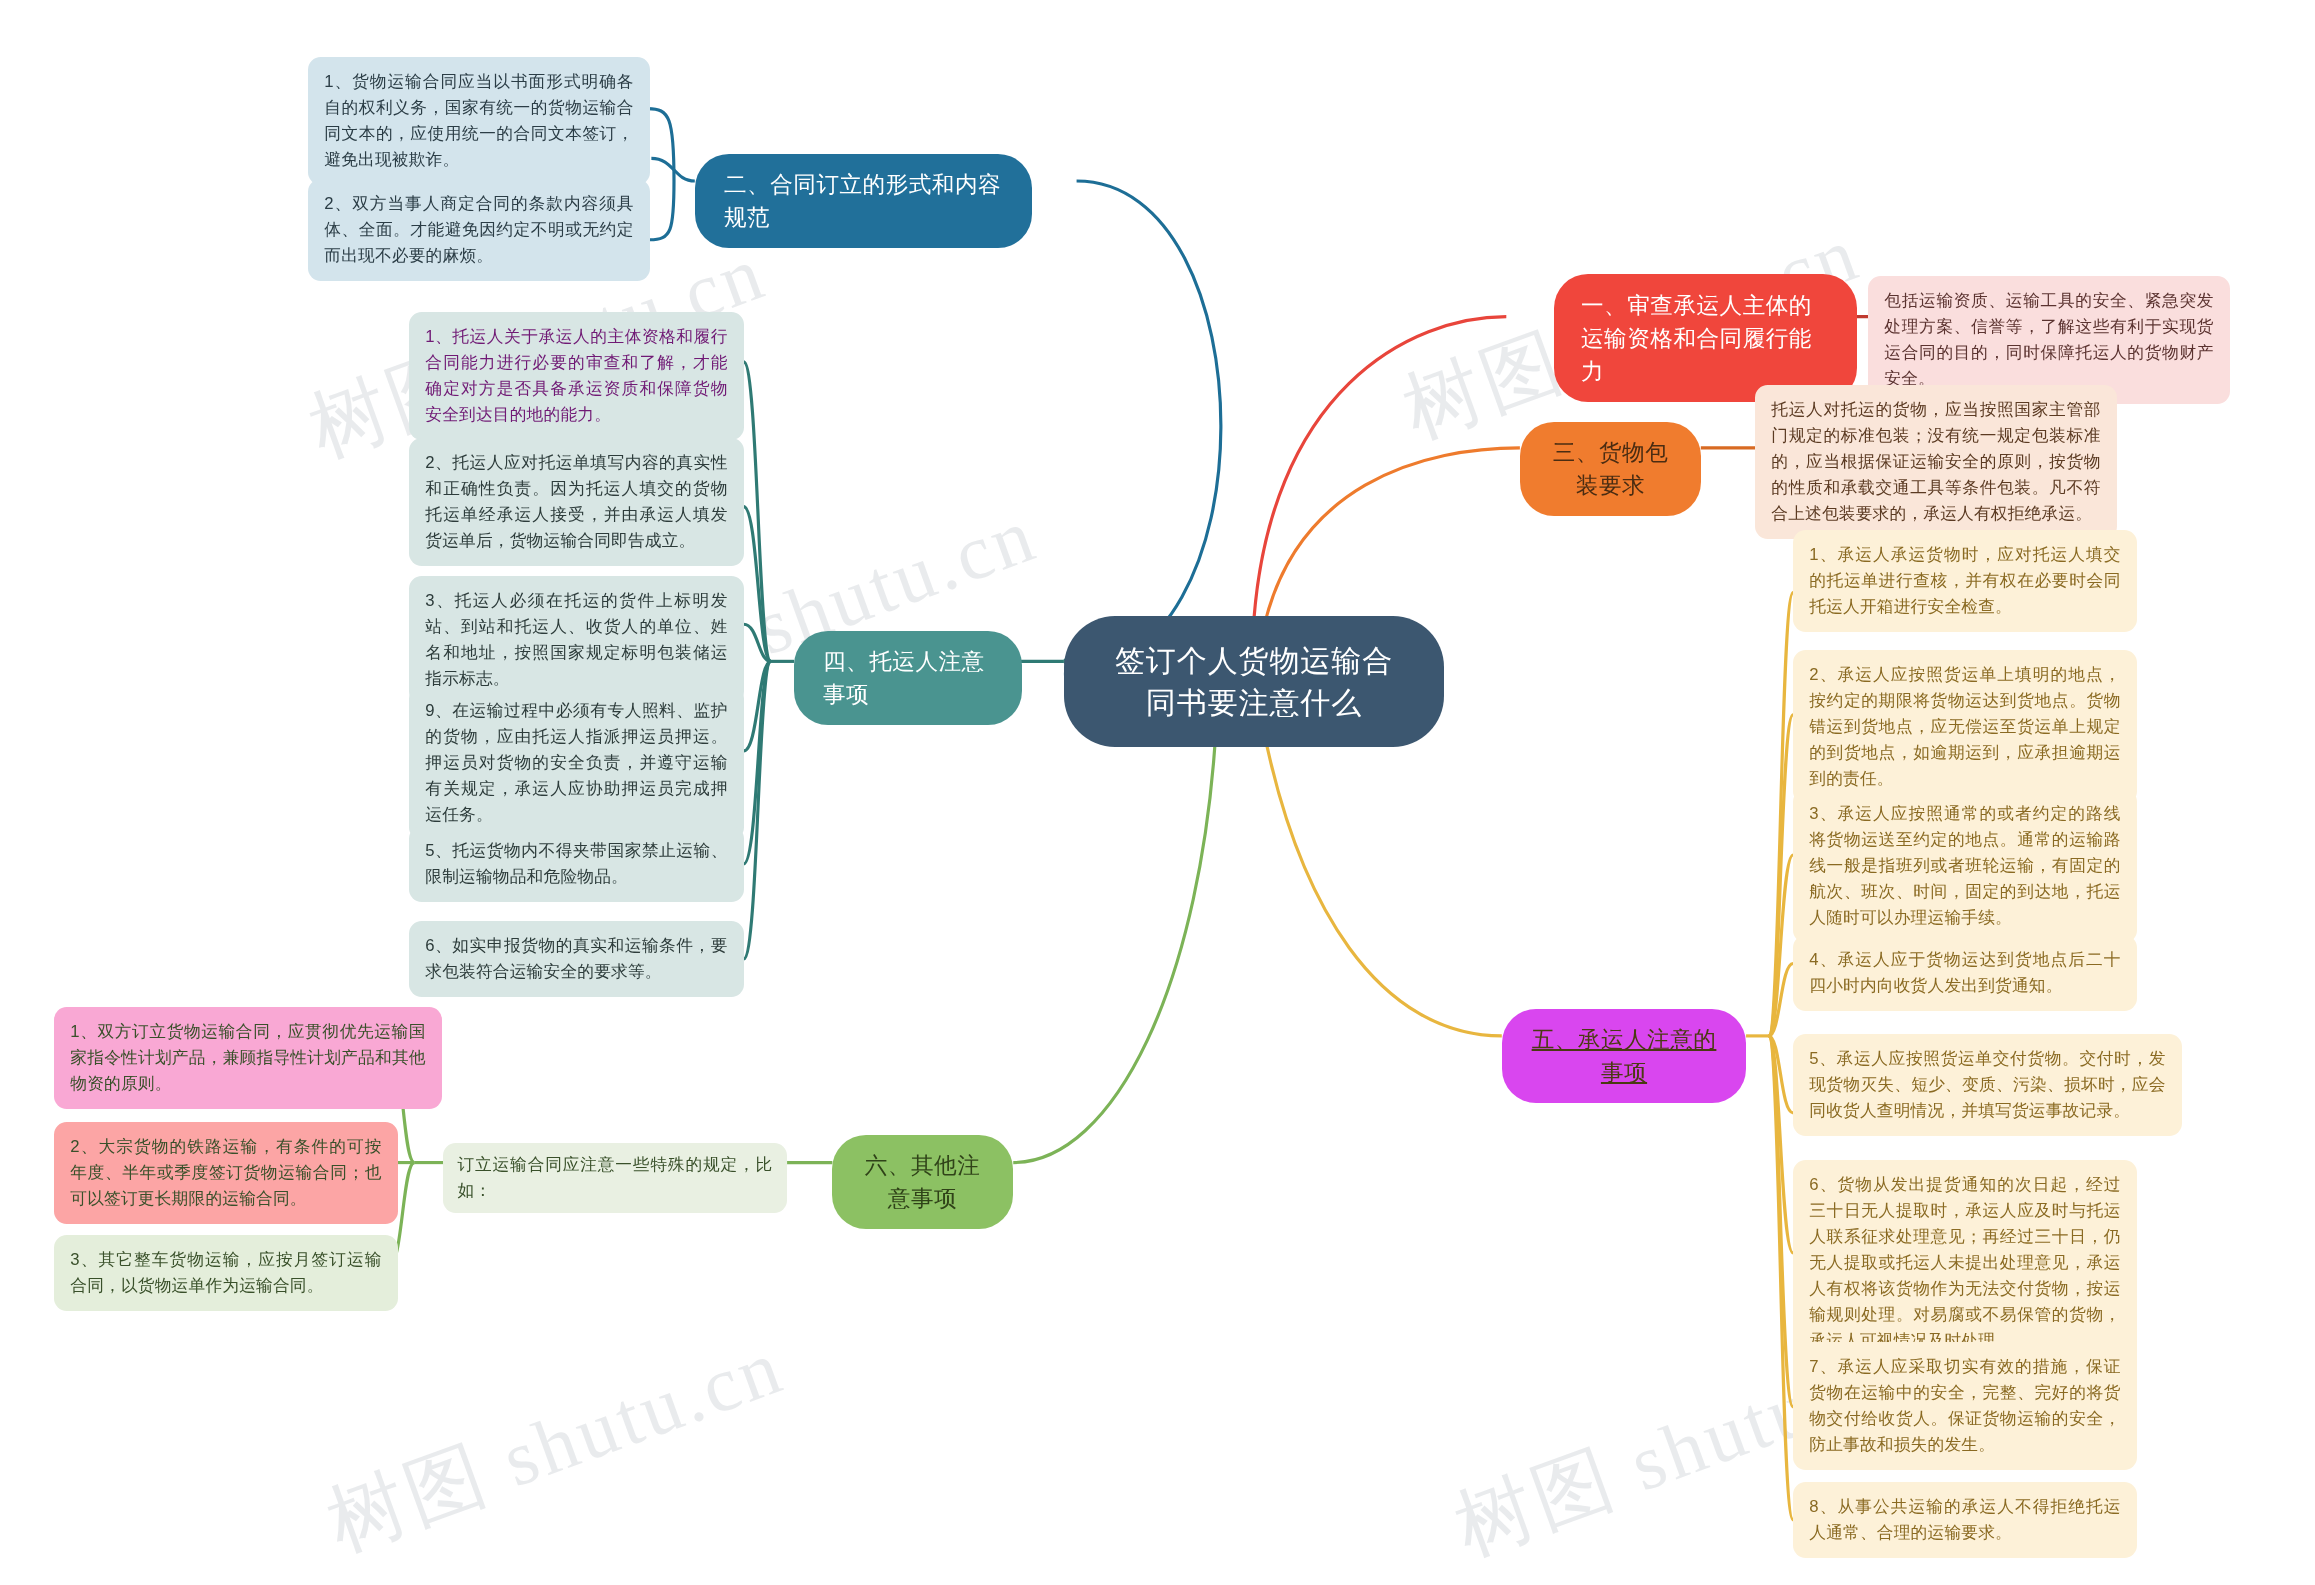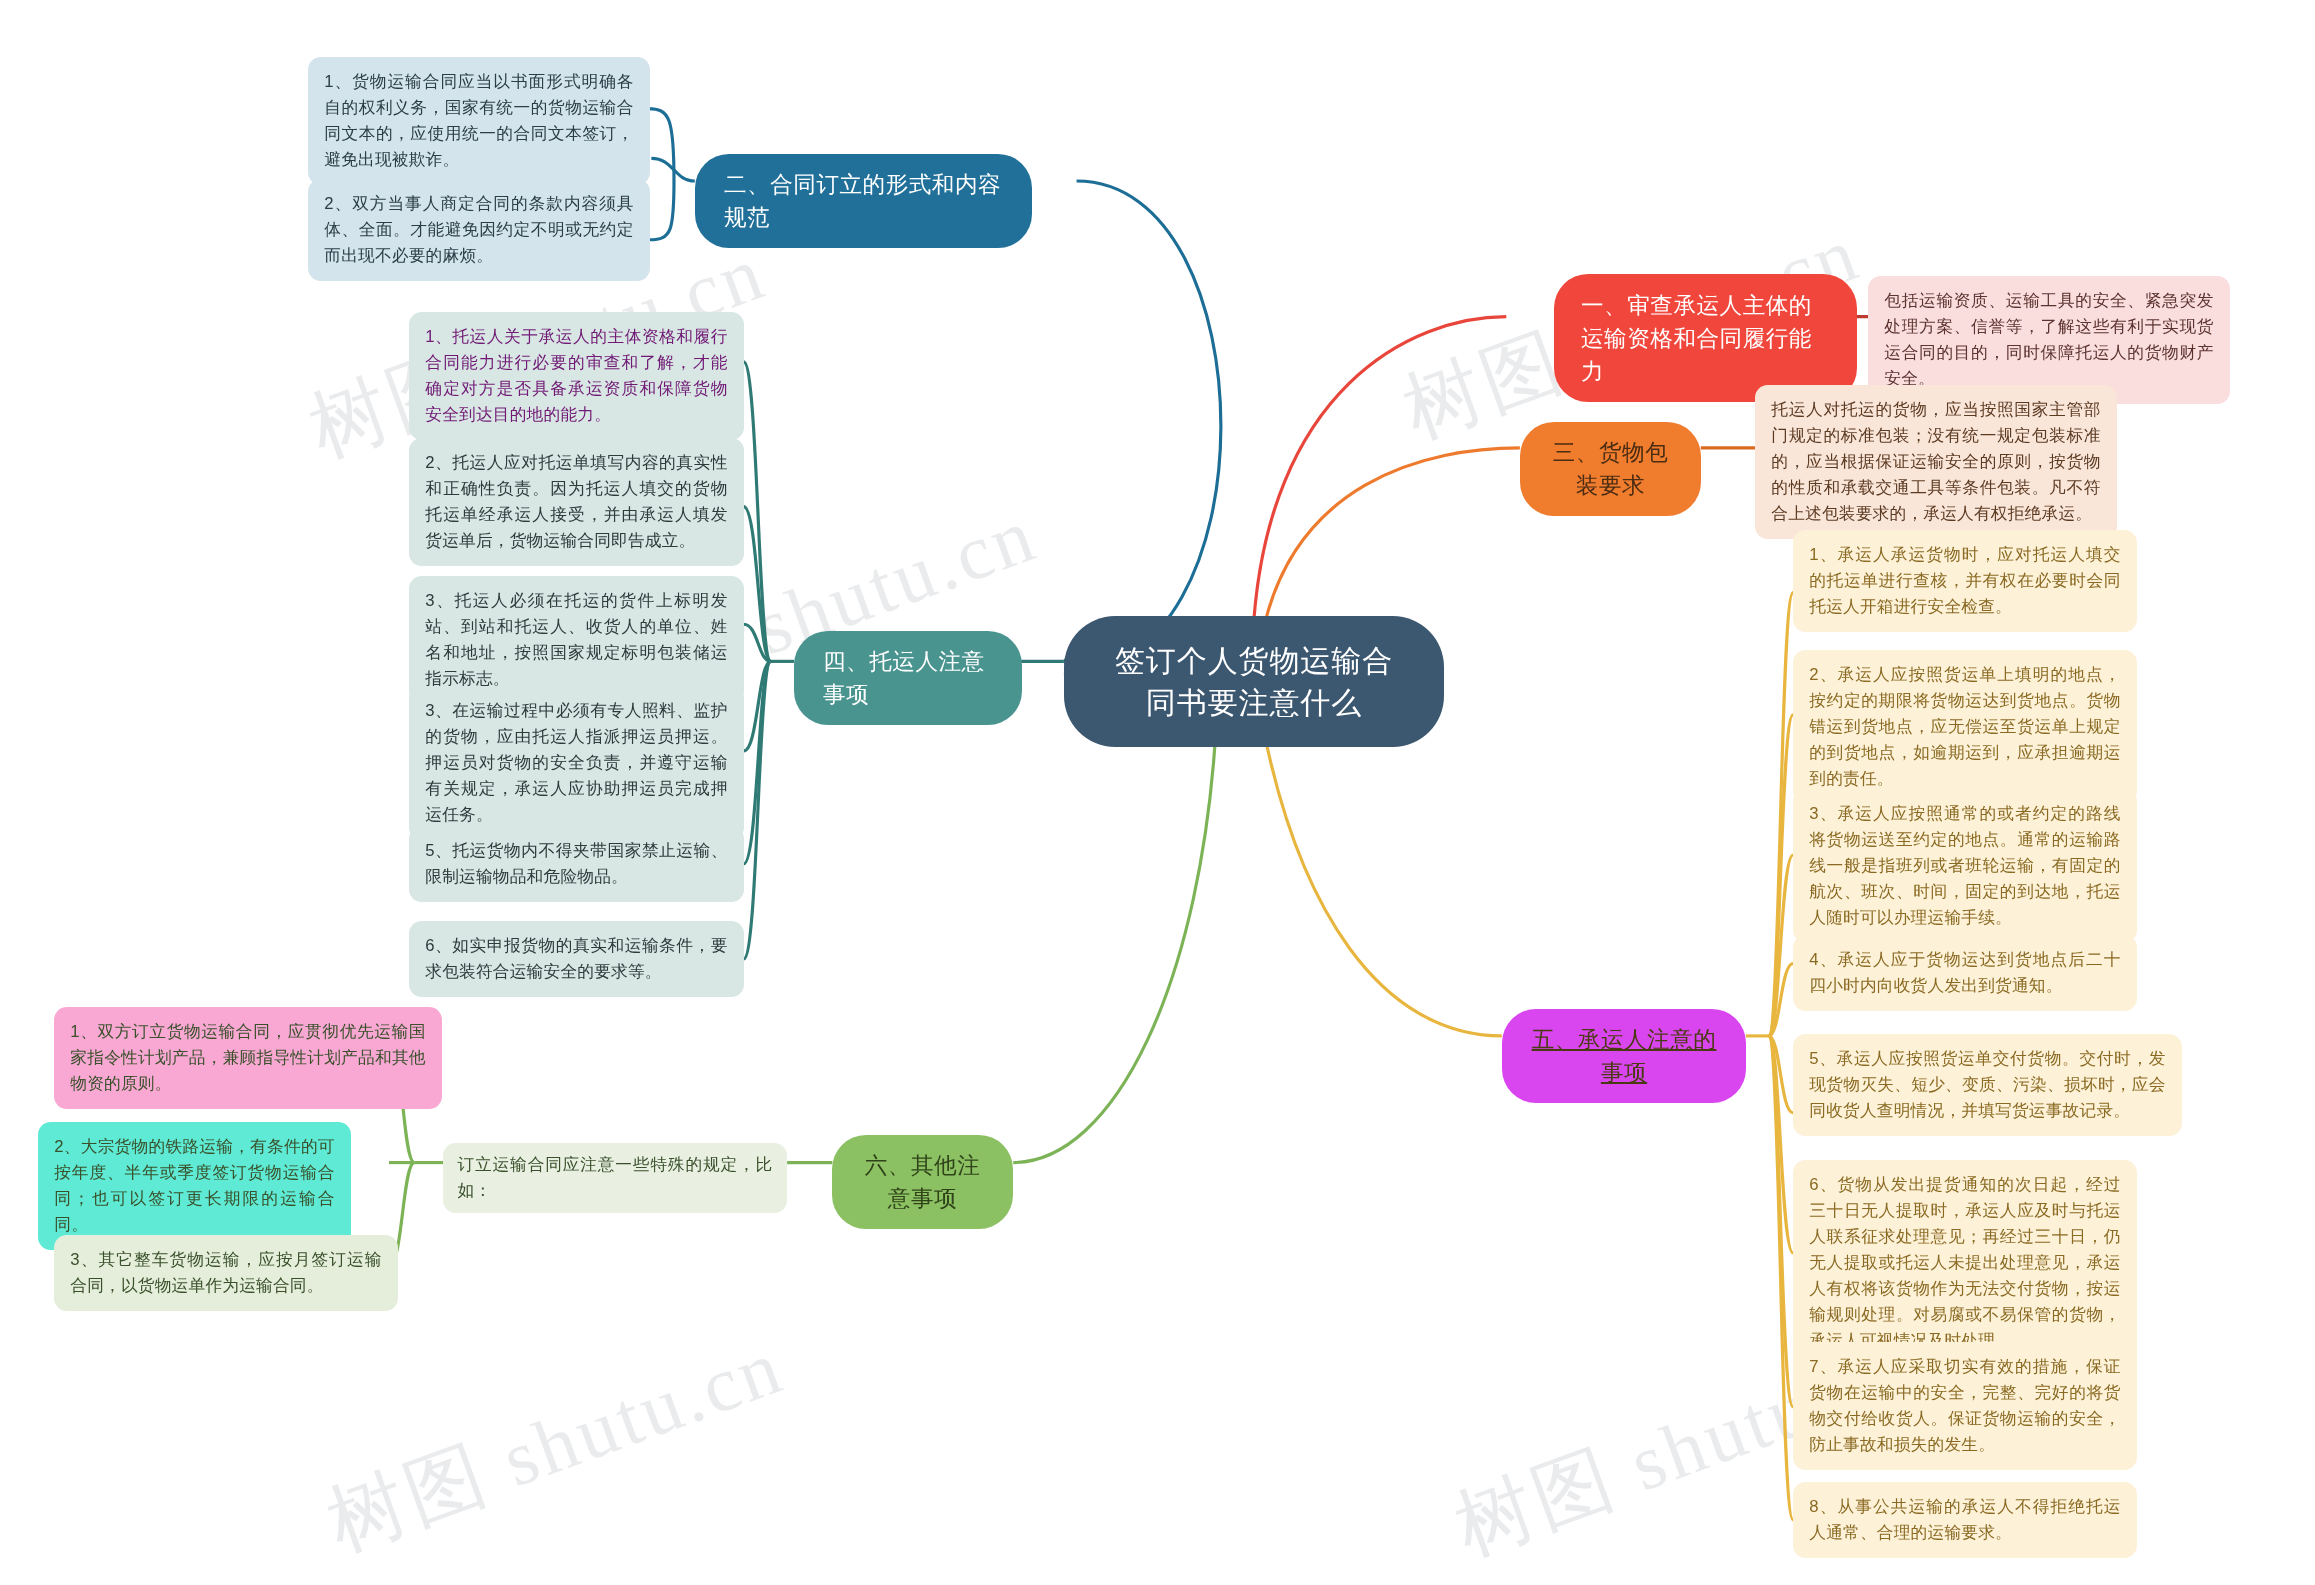--- a/index.html
+++ b/index.html
@@ -138,21 +138,21 @@
 
   <div class="node leaf" style="left:308px; top:57px; width:342px; background:#d3e4ec; color:#2b3d46;">1、货物运输合同应当以书面形式明确各自的权利义务，国家有统一的货物运输合同文本的，应使用统一的合同文本签订，避免出现被欺诈。</div>
 
   <div class="node leaf" style="left:308px; top:179px; width:342px; background:#d3e4ec; color:#2b3d46;">2、双方当事人商定合同的条款内容须具体、全面。才能避免因约定不明或无约定而出现不必要的麻烦。</div>
 
   <div class="node pill" style="left:794px; top:631px; width:228px; background:#4a9490;">四、托运人注意事项</div>
 
   <div class="node leaf" style="left:409px; top:312px; width:335px; background:#d8e6e4; color:#701a75;">1、托运人关于承运人的主体资格和履行合同能力进行必要的审查和了解，才能确定对方是否具备承运资质和保障货物安全到达目的地的能力。</div>
   <div class="node leaf" style="left:409px; top:438px; width:335px; background:#d8e6e4; color:#2d3c3b;">2、托运人应对托运单填写内容的真实性和正确性负责。因为托运人填交的货物托运单经承运人接受，并由承运人填发货运单后，货物运输合同即告成立。</div>
   <div class="node leaf" style="left:409px; top:576px; width:335px; background:#d8e6e4; color:#2d3c3b;">3、托运人必须在托运的货件上标明发站、到站和托运人、收货人的单位、姓名和地址，按照国家规定标明包装储运指示标志。</div>
-  <div class="node leaf" style="left:409px; top:686px; width:335px; background:#d8e6e4; color:#2d3c3b;">3、在运输过程中必须有专人照料、监护的货物，应由托运人指派押运员押运。押运员对货物的安全负责，并遵守运输有关规定，承运人应协助押运员完成押运任务。</div>
+  <div class="node leaf" style="left:409px; top:686px; width:335px; background:#d8e6e4; color:#2d3c3b;">9、在运输过程中必须有专人照料、监护的货物，应由托运人指派押运员押运。押运员对货物的安全负责，并遵守运输有关规定，承运人应协助押运员完成押运任务。</div>
   <div class="node leaf" style="left:409px; top:826px; width:335px; background:#d8e6e4; color:#2d3c3b;">5、托运货物内不得夹带国家禁止运输、限制运输物品和危险物品。</div>
   <div class="node leaf" style="left:409px; top:921px; width:335px; background:#d8e6e4; color:#2d3c3b;">6、如实申报货物的真实和运输条件，要求包装符合运输安全的要求等。</div>
 
   <div class="node pill" style="left:1506px; top:274px; width:303px; background:#f0463c; padding:14.5px 27px;margin-left:48px;">一、审查承运人主体的运输资格和合同履行能力</div>
 
   <div class="node leaf" style="left:1868px; top:276px; width:362px; background:#fadedd; color:#5b3330;">包括运输资质、运输工具的安全、紧急突发处理方案、信誉等，了解这些有利于实现货运合同的目的，同时保障托运人的货物财产安全。</div>
 
   <div class="node pill dark-text" style="left:1520px; top:422px; width:181px; background:#f07c2e; color:#4a2c12; text-align:center;">三、货物包装要求</div>
 
   <div class="node leaf" style="left:1755px; top:385px; width:362px; background:#fae6d9; color:#5b3a22;">托运人对托运的货物，应当按照国家主管部门规定的标准包装；没有统一规定包装标准的，应当根据保证运输安全的原则，按货物的性质和承载交通工具等条件包装。凡不符合上述包装要求的，承运人有权拒绝承运。</div>
@@ -166,17 +166,17 @@
   <div class="node leaf" style="left:1793px; top:1034px; width:389px; background:#fdf1d8; color:#8a6a22;">5、承运人应按照货运单交付货物。交付时，发现货物灭失、短少、变质、污染、损坏时，应会同收货人查明情况，并填写货运事故记录。</div>
   <div class="node leaf" style="left:1793px; top:1160px; width:344px; background:#fdf1d8; color:#8a6a22;">6、货物从发出提货通知的次日起，经过三十日无人提取时，承运人应及时与托运人联系征求处理意见；再经过三十日，仍无人提取或托运人未提出处理意见，承运人有权将该货物作为无法交付货物，按运输规则处理。对易腐或不易保管的货物，承运人可视情况及时处理。</div>
   <div class="node leaf" style="left:1793px; top:1342px; width:344px; background:#fdf1d8; color:#8a6a22;">7、承运人应采取切实有效的措施，保证货物在运输中的安全，完整、完好的将货物交付给收货人。保证货物运输的安全，防止事故和损失的发生。</div>
   <div class="node leaf" style="left:1793px; top:1482px; width:344px; background:#fdf1d8; color:#8a6a22;">8、从事公共运输的承运人不得拒绝托运人通常、合理的运输要求。</div>
 
   <div class="node leaf" style="left:443px; top:1143px; width:344px; background:#e9f0e2; color:#39502a; padding:9px 14.5px;">订立运输合同应注意一些特殊的规定，比如：</div>
 
   <div class="node pill dark-text" style="left:832px; top:1135px; width:181px; background:#8cc163; color:#2f4218; text-align:center;">六、其他注意事项</div>
 
   <div class="node leaf" style="left:54px; top:1007px; width:388px; background:#f9a8d4; color:#39502a;">1、双方订立货物运输合同，应贯彻优先运输国家指令性计划产品，兼顾指导性计划产品和其他物资的原则。</div>
-  <div class="node leaf" style="left:38px; top:1122px; width:313px; background:#5eead4; color:#39502a;">2、大宗货物的铁路运输，有条件的可按年度、半年或季度签订货物运输合同；也可以签订更长期限的运输合同。</div>
+  <div class="node leaf" style="left:54px; top:1122px; width:344px; background:#fca5a5; color:#39502a;">2、大宗货物的铁路运输，有条件的可按年度、半年或季度签订货物运输合同；也可以签订更长期限的运输合同。</div>
   <div class="node leaf" style="left:54px; top:1235px; width:344px; background:#e4eedb; color:#39502a;">3、其它整车货物运输，应按月签订运输合同，以货物运单作为运输合同。</div>
 
 </div>
 
 
 </body></html>

